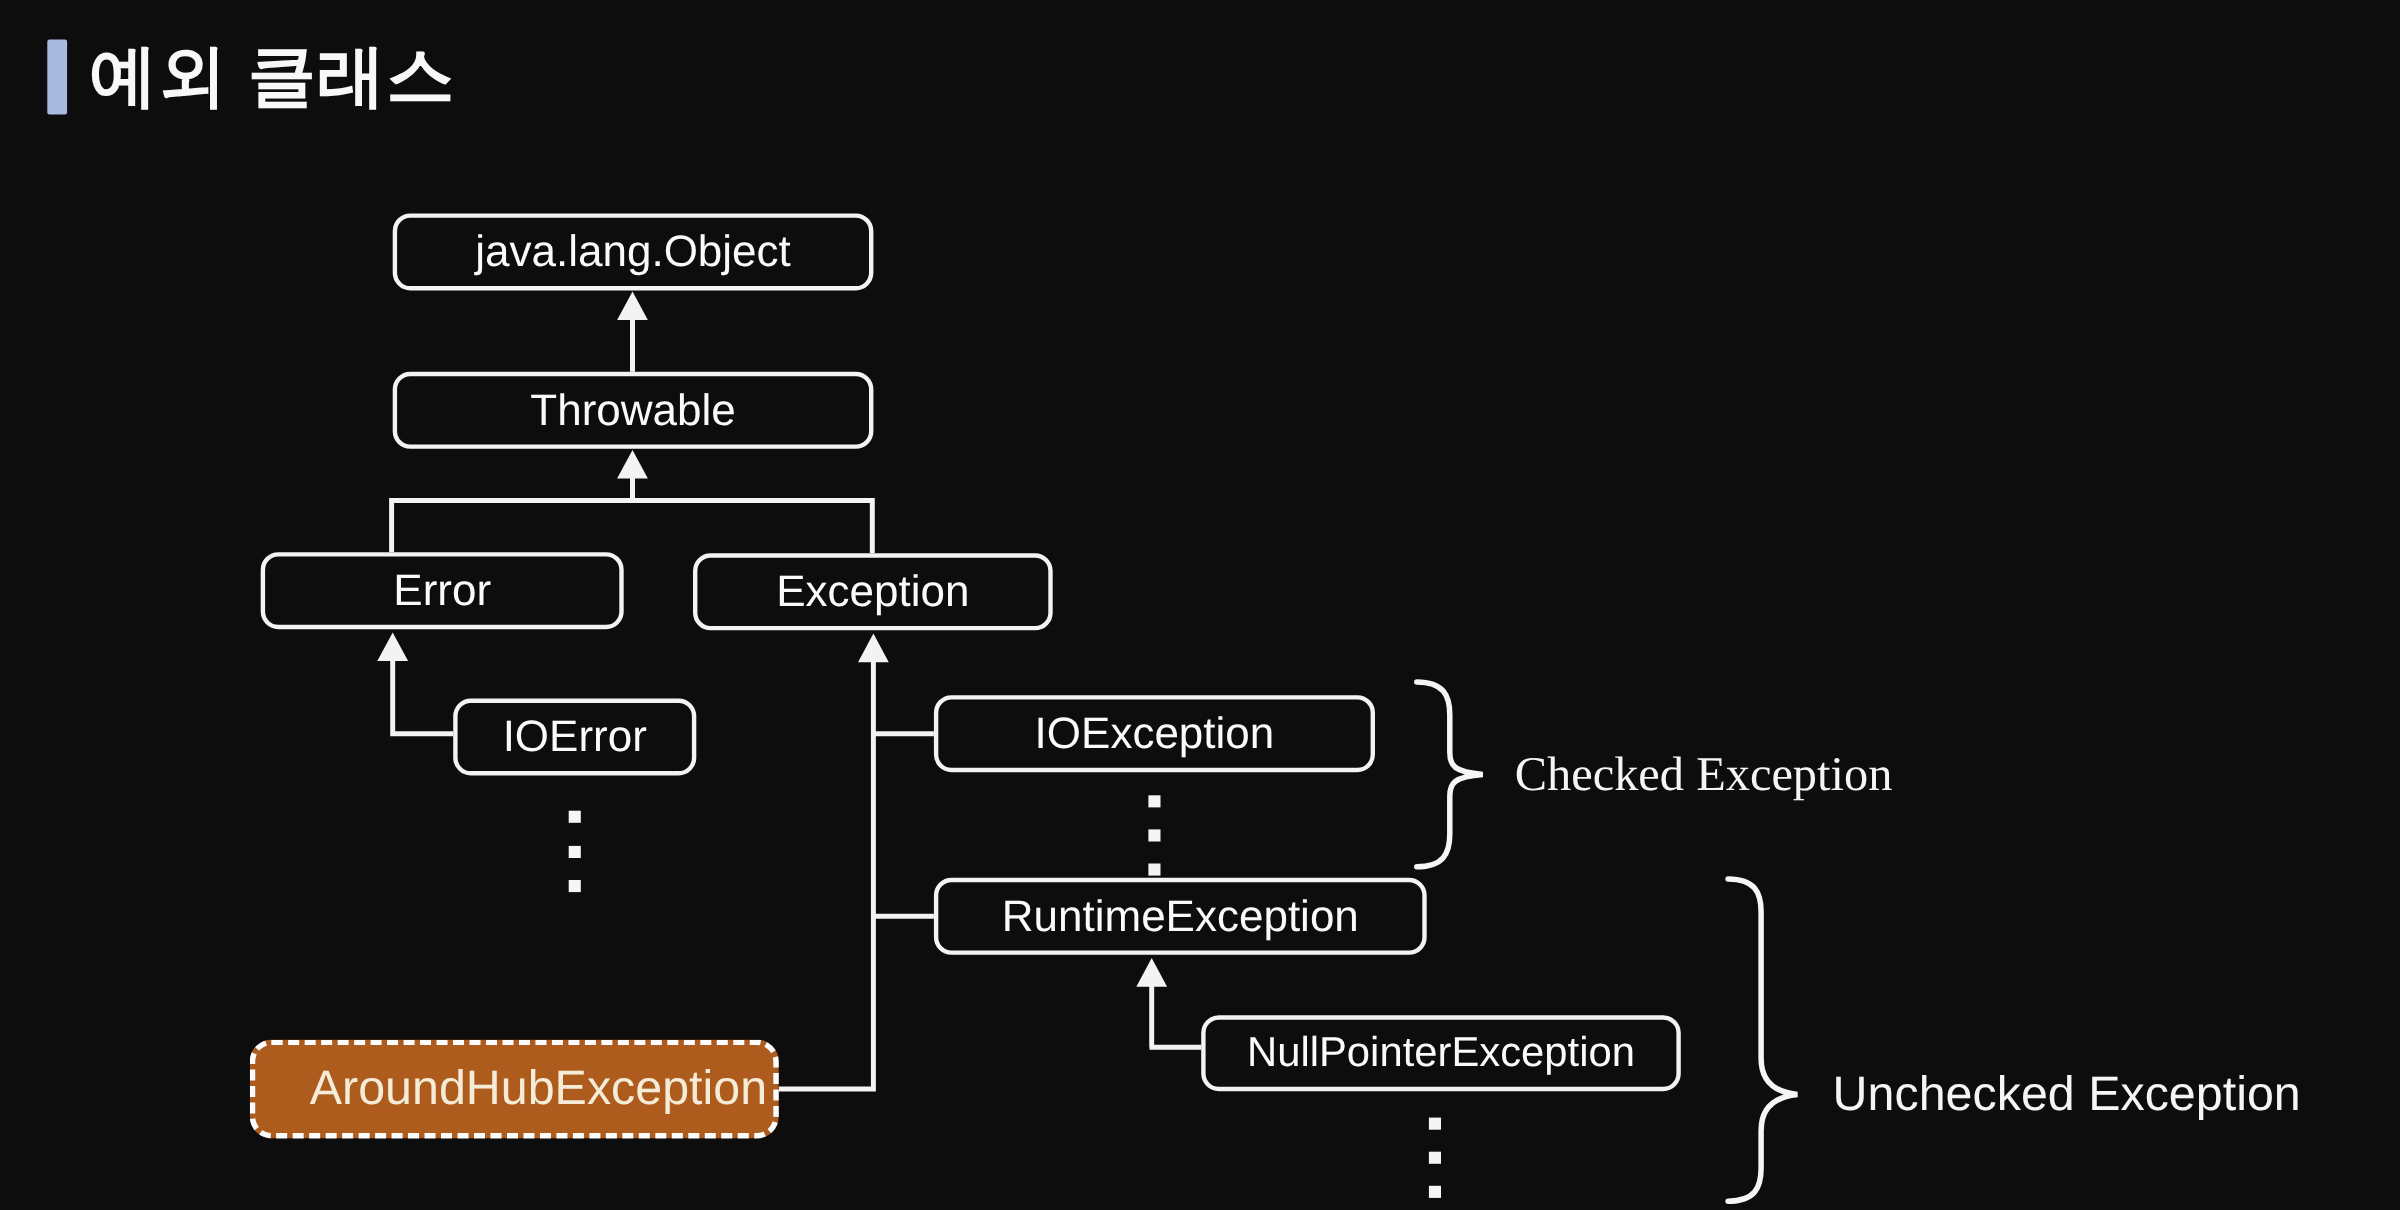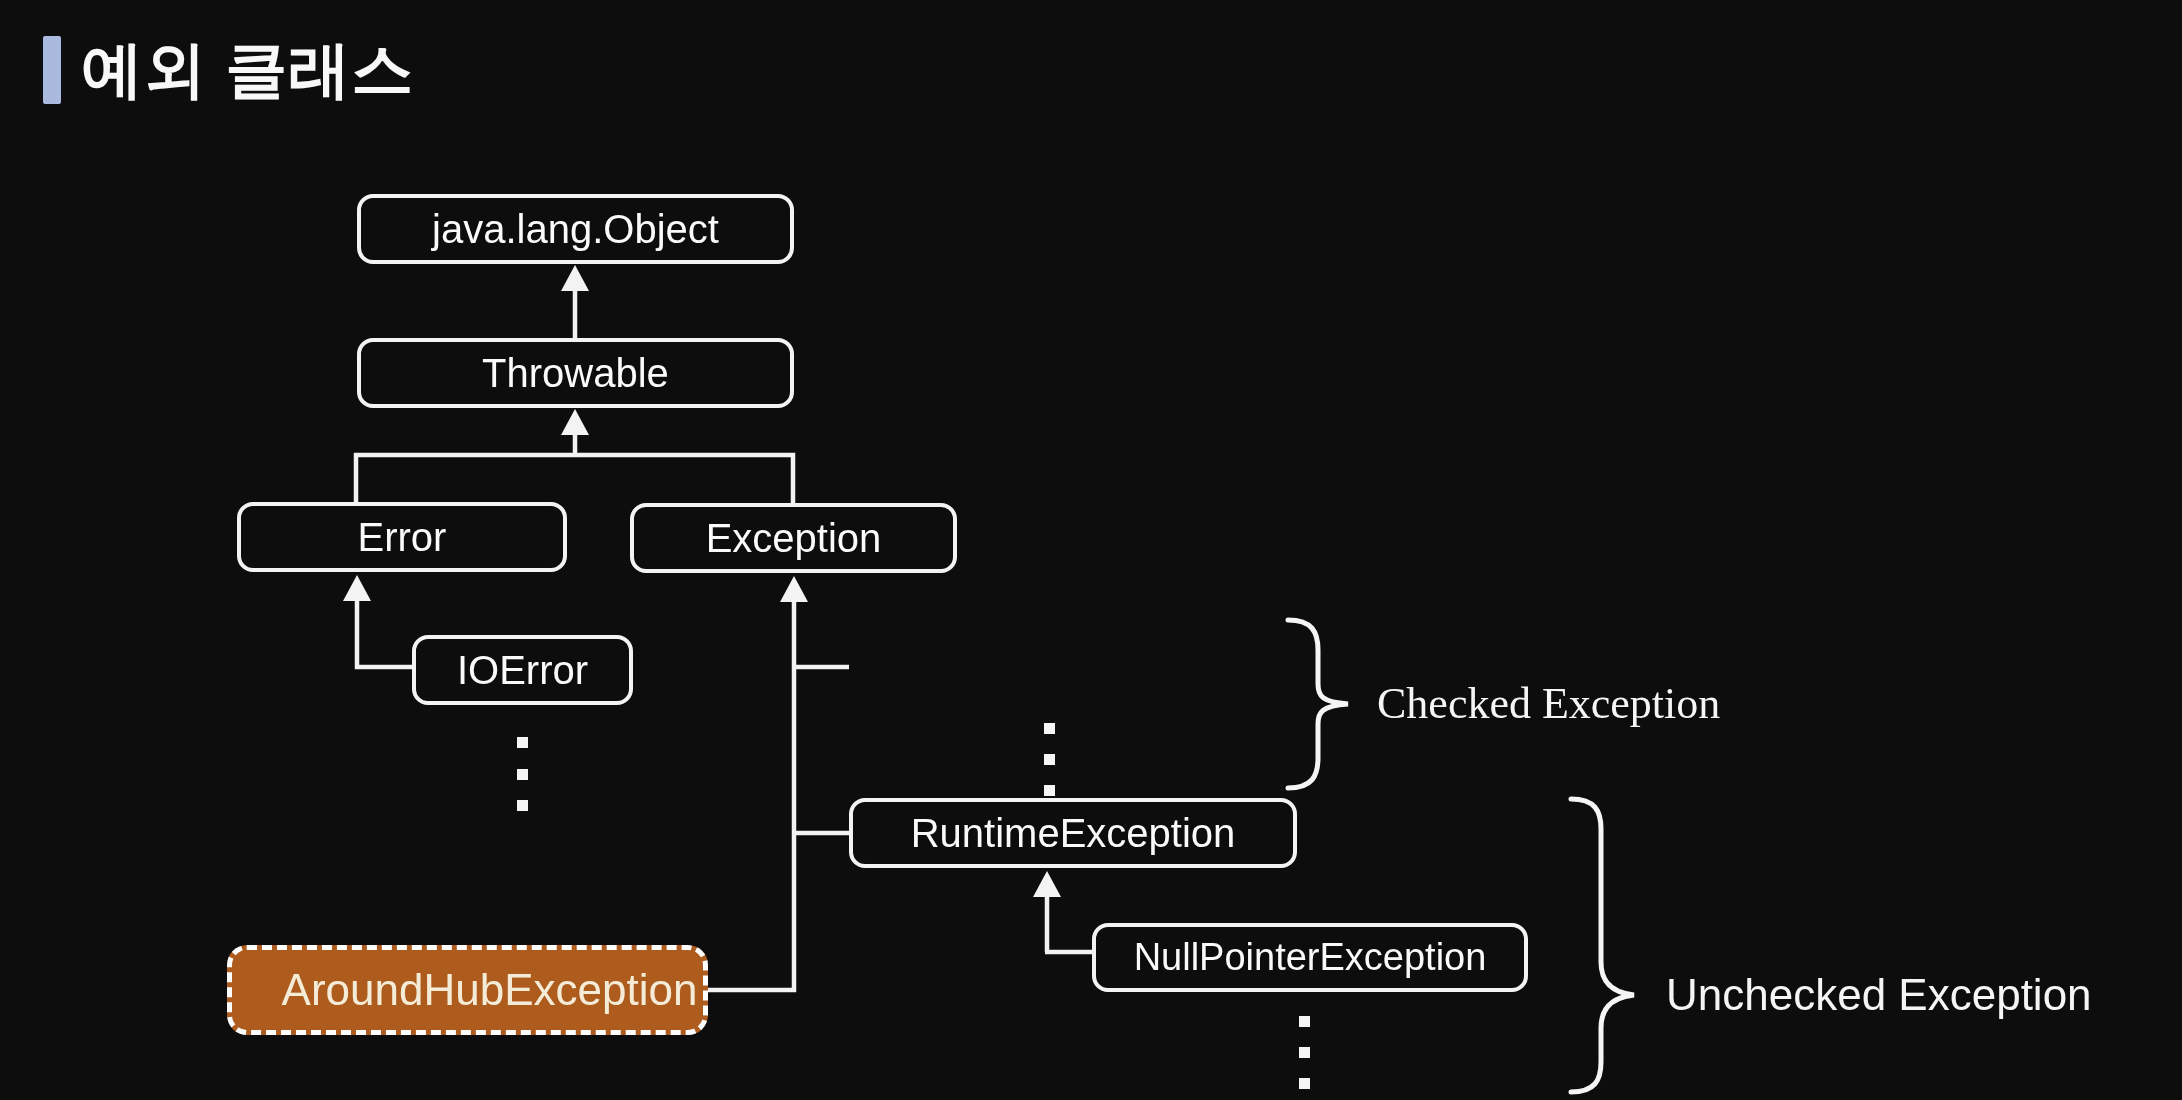--- a/index.html
+++ b/index.html
@@ -123,20 +123,23 @@
   </div>
   <div class="node n-error">
     <span>Error</span>
   </div>
   <div class="node n-exception">
     <span>Exception</span>
   </div>
   <div class="node n-ioerror">
     <span>IOError</span>
   </div>
+  <div class="node n-ioexception">
+    <span>IOException</span>
+  </div>
   <div class="node n-runtime">
     <span>RuntimeException</span>
   </div>
   <div class="node n-npe">
     <span>NullPointerException</span>
   </div>
   <div class="node n-aroundhub">
     <span>AroundHubException</span>
   </div>
 

